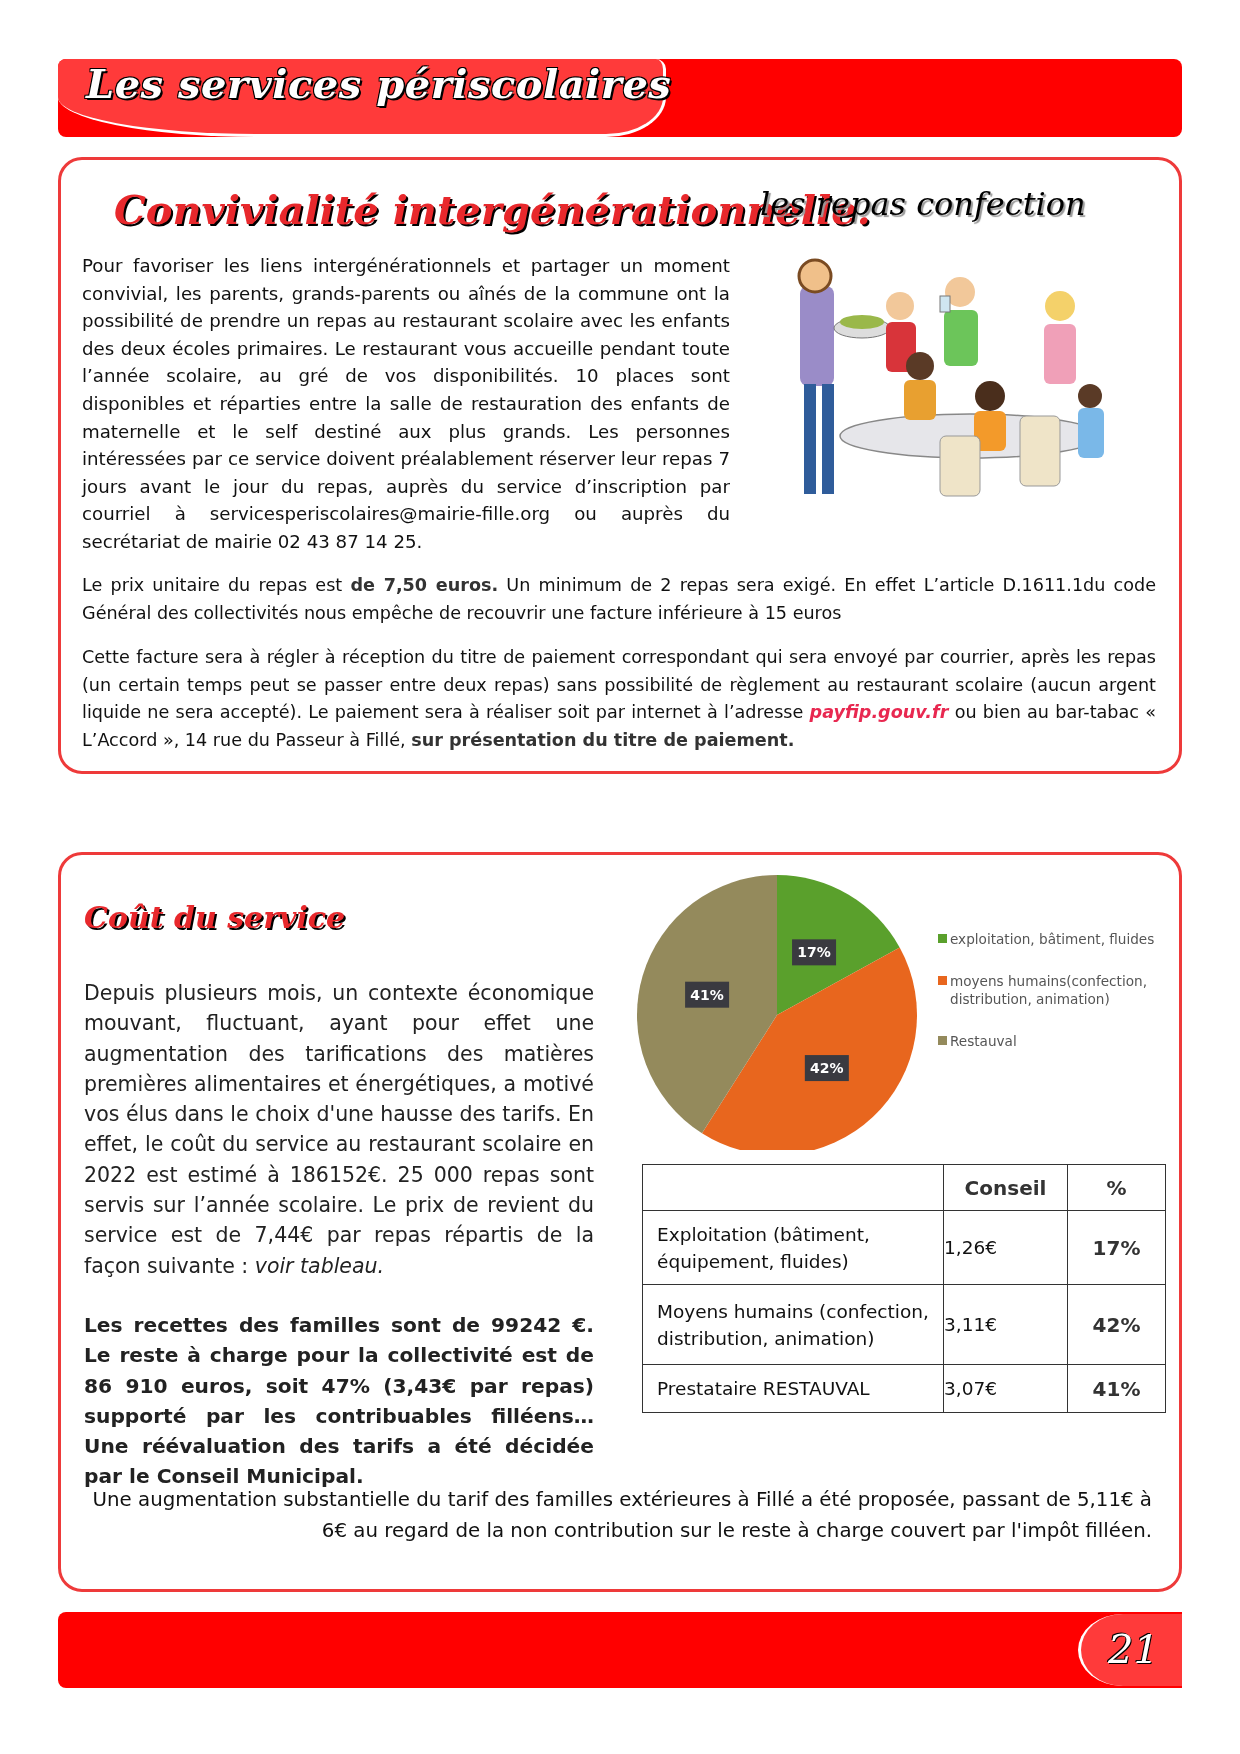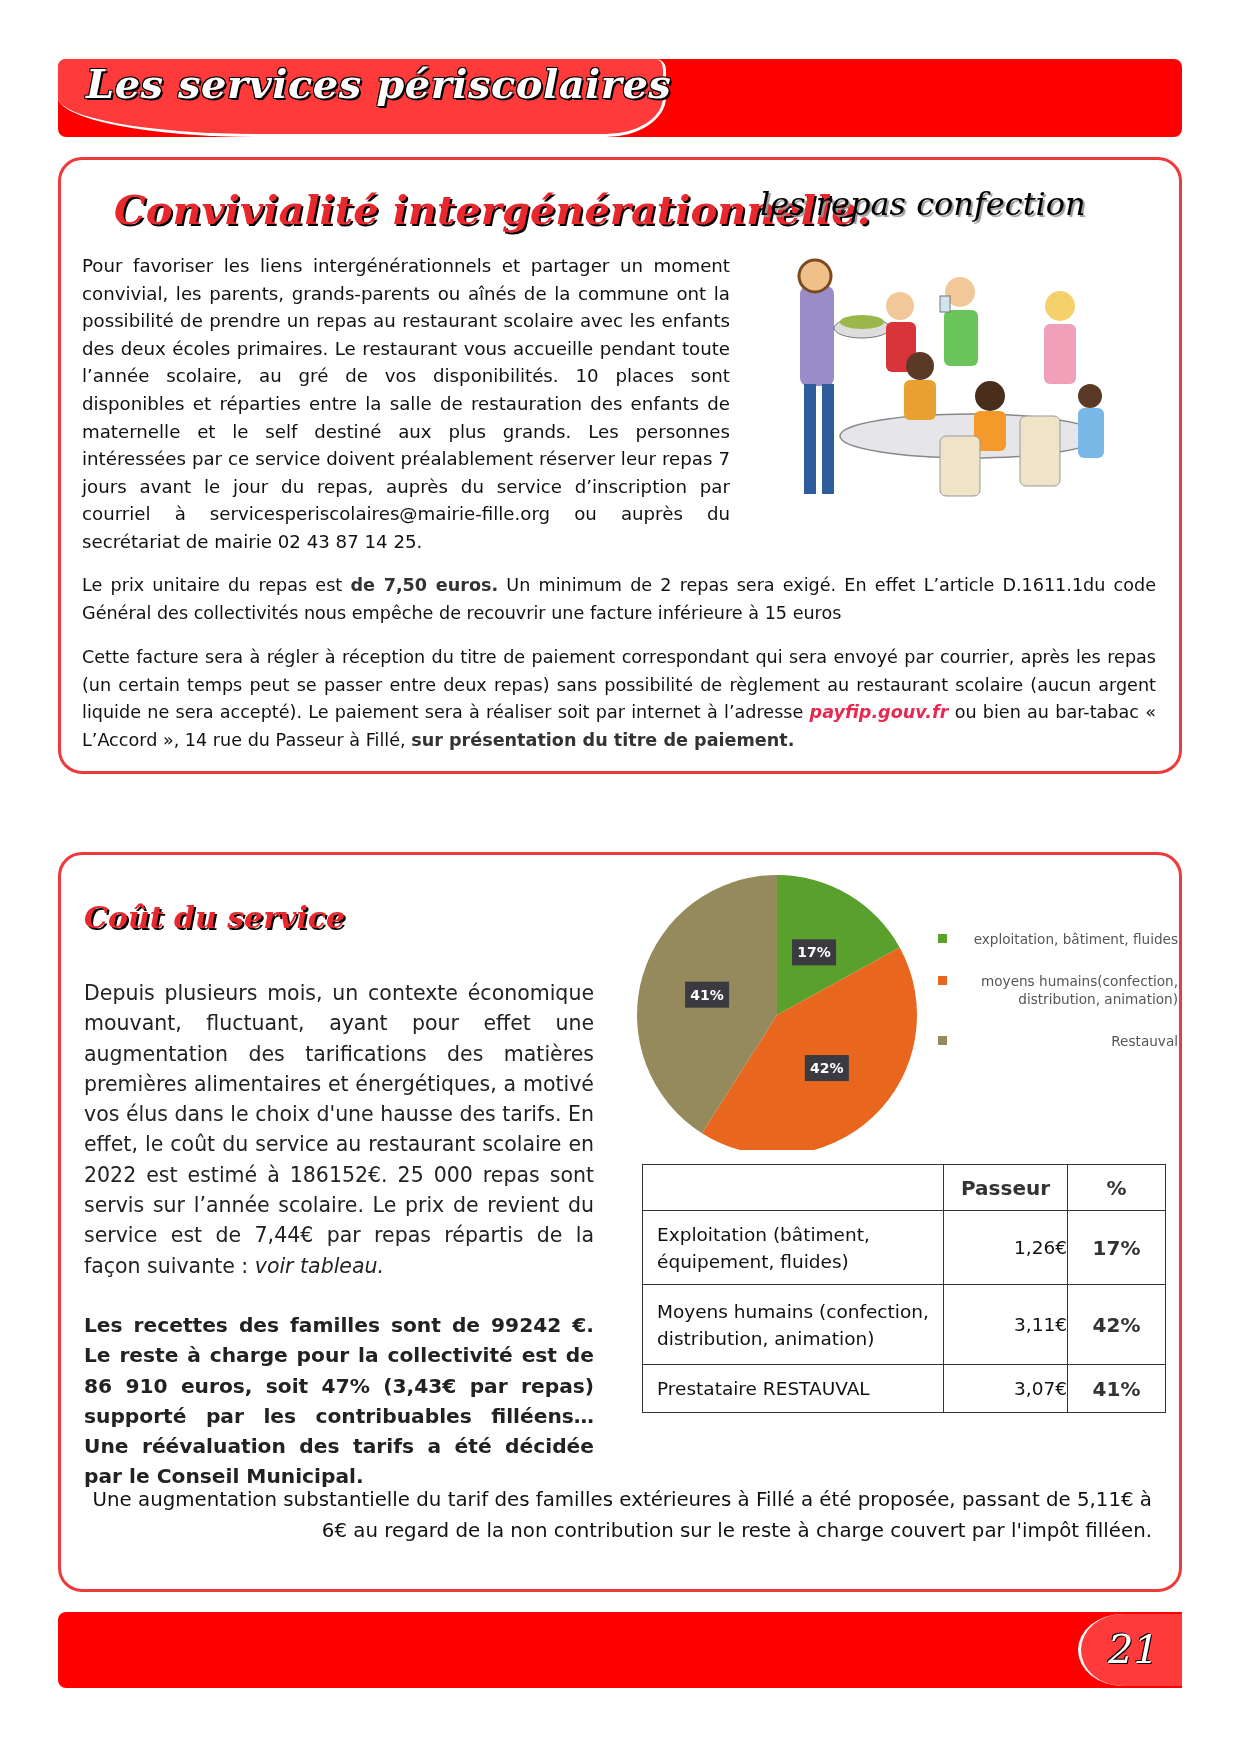--- a/index.html
+++ b/index.html
@@ -58,33 +58,33 @@
 
   
   .illustration {
     position: absolute; left: 770px; top: 256px; width: 360px; height: 266px;
   }
 
   
   .pie-area { position: absolute; left: 620px; top: 860px; width: 560px; height: 290px; }
   .pie-svg { position: absolute; left: 0; top: 0; }
   .legend { position: absolute; left: 318px; top: 70px; width: 240px;
-    font-family: "DejaVu Sans", sans-serif; font-size: 13.6px; color: #555; line-height: 18px; text-align: right; }
+    font-family: "DejaVu Sans", sans-serif; font-size: 13.6px; color: #555; line-height: 18px; }
   .legend-item { position: relative; padding-left: 12px; margin-bottom: 24px; }
   .legend-swatch { position: absolute; left: 0; top: 4px; width: 9px; height: 9px; }
 
   
   .cost-table {
     position: absolute; left: 642px; top: 1164px; width: 524px; border-collapse: collapse;
     font-family: "DejaVu Sans", sans-serif; font-size: 18.5px; color: #111;
   }
   .cost-table td, .cost-table th { border: 1.5px solid #333; }
   .cost-table th { height: 46px; font-weight: bold; font-size: 20px; color: #333; text-align: center; }
   .cost-table td.label { padding: 6px 14px; line-height: 27px; text-align: left; }
-  .cost-table td.amt { text-align: right; width: 124px; }
+  .cost-table td.amt { text-align: left; width: 124px; }
   .cost-table td.pct { text-align: center; width: 98px; font-weight: bold; color: #333; font-size: 20px; }
   .cost-table td.pct.plain { font-weight: normal; color: #111; font-size: 19px; }
   .total-label { text-decoration: underline; }
 
   
   .footer-bar {
     position: absolute; left: 58px; top: 1612px; width: 1124px; height: 76px;
     background: #ff0000; border-radius: 8px 0 0 8px;
   }
   .page-tab {
@@ -169,21 +169,21 @@
       <div class="legend-item"><span class="legend-swatch" style="background: rgb(90, 160, 44);"></span><span>exploitation, bâtiment, fluides</span></div>
       <div class="legend-item"><span class="legend-swatch" style="background: rgb(232, 102, 30);"></span><span>moyens humains(confection, distribution, animation)</span></div>
       <div class="legend-item"><span class="legend-swatch" style="background: rgb(148, 138, 92);"></span><span>Restauval</span></div>
     </div>
 </div>
 
 <table class="cost-table">
   <thead>
     <tr>
       <th></th>
-      <th>Passeur</th>
+      <th>Conseil</th>
       <th>%</th>
     </tr>
   </thead>
   <tbody>
     <tr style="height:74px">
       <td class="label">Exploitation (bâtiment, équipement, fluides)</td>
       <td class="amt">1,26€</td>
       <td class="pct">17%</td>
     </tr>
     <tr style="height:80px">

